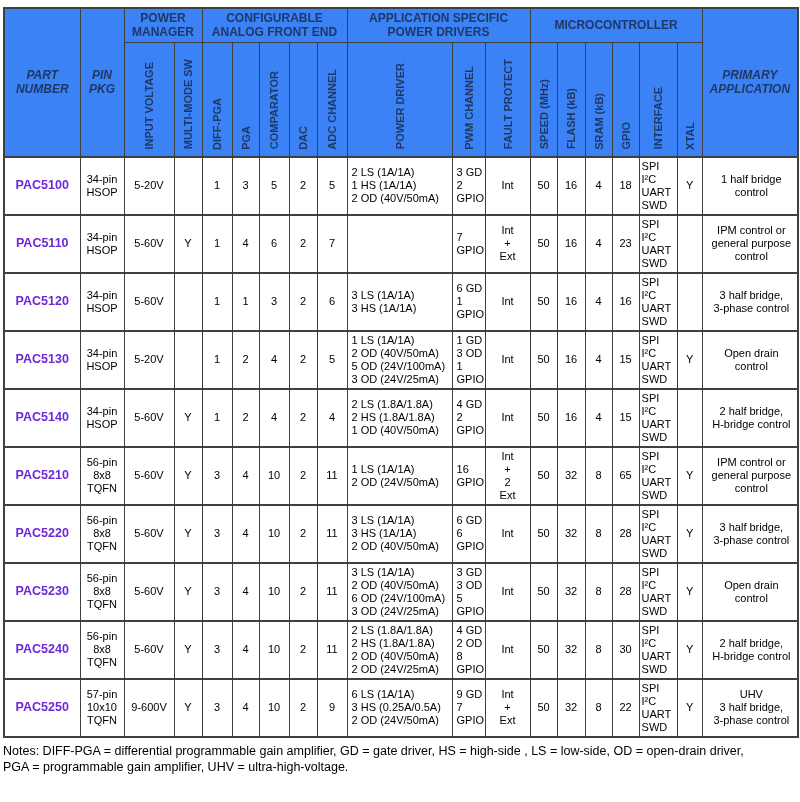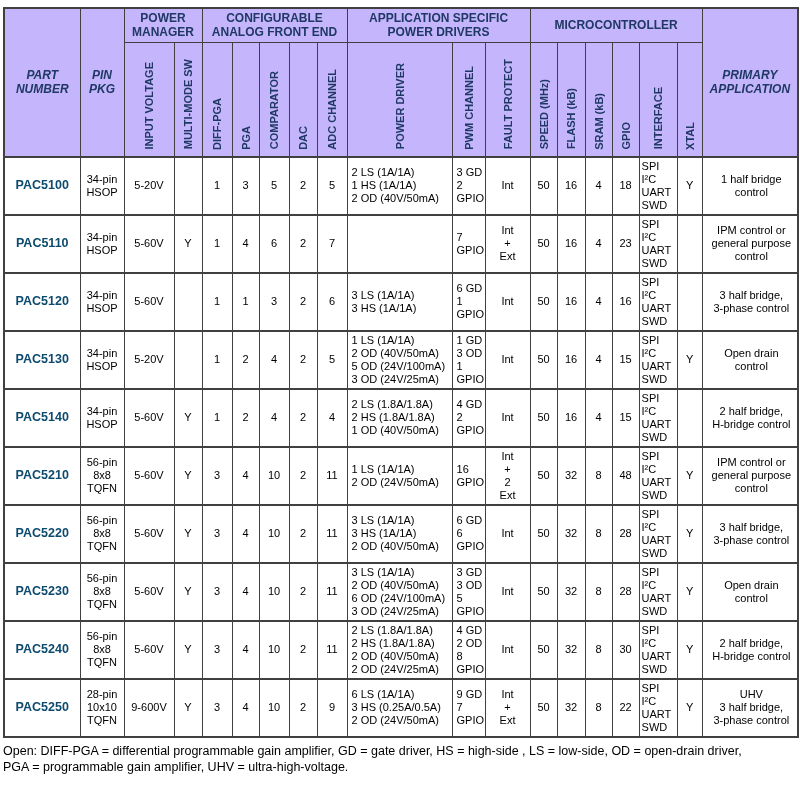--- a/index.html
+++ b/index.html
@@ -20,21 +20,21 @@
     width: 794px;
     border: 2px solid #404040;
   }
   th, td {
     border: 1px solid #404040;
     box-sizing: border-box;
     overflow: hidden;
   }
   
   thead th {
-    background: #c4b5fd;
+    background: #3b82f6;
     color: #1f3864;
     font-weight: bold;
     text-align: center;
     vertical-align: middle;
     margin-left: 11px;
   }
   tr.group-row th {
     font-size: 12px;
     line-height: 14px;
     height: 34px;
@@ -72,21 +72,21 @@
     line-height: 13px;
     text-align: center;
     vertical-align: middle;
     white-space: pre-line;
     padding: 2px 2px;
     height: 58px;
     background: #ffffff;
   }
   tbody td.part {
     font-weight: bold;
-    color: #0c4a6e;
+    color: #6d28d9;
     font-size: 12.5px;
   }
   tbody td.left {
     text-align: left;
     padding-left: 4px;
   }
   tbody td.iface {
     text-align: left;
   }
   tbody td.app {
@@ -395,21 +395,21 @@
 2 OD (24V/50mA)</td>
     <td class="left">16
 GPIO</td>
     <td>Int
 +
 2
 Ext</td>
     <td>50</td>
     <td>32</td>
     <td>8</td>
-    <td>48</td>
+    <td>65</td>
     <td class="iface">SPI
 I²C
 UART
 SWD</td>
     <td>Y</td>
     <td class="app">IPM control or
 general purpose
 control</td>
   </tr>
 
@@ -505,21 +505,21 @@
 I²C
 UART
 SWD</td>
     <td>Y</td>
     <td class="app">2 half bridge,
 H-bridge control</td>
   </tr>
 
   <tr>
     <td class="part">PAC5250</td>
-    <td>28-pin
+    <td>57-pin
 10x10
 TQFN</td>
     <td>9-600V</td>
     <td>Y</td>
     <td>3</td>
     <td>4</td>
     <td>10</td>
     <td>2</td>
     <td>9</td>
     <td class="left">6 LS (1A/1A)
@@ -538,15 +538,15 @@
 I²C
 UART
 SWD</td>
     <td>Y</td>
     <td class="app">UHV
 3 half bridge,
 3-phase control</td>
   </tr>
 </tbody>
   </table>
-  <div class="notes">Open: DIFF-PGA = differential programmable gain amplifier, GD = gate driver, HS = high-side , LS = low-side, OD = open-drain driver,
+  <div class="notes">Notes: DIFF-PGA = differential programmable gain amplifier, GD = gate driver, HS = high-side , LS = low-side, OD = open-drain driver,
 PGA = programmable gain amplifier, UHV = ultra-high-voltage.</div>
 </div>
 
 </body></html>

